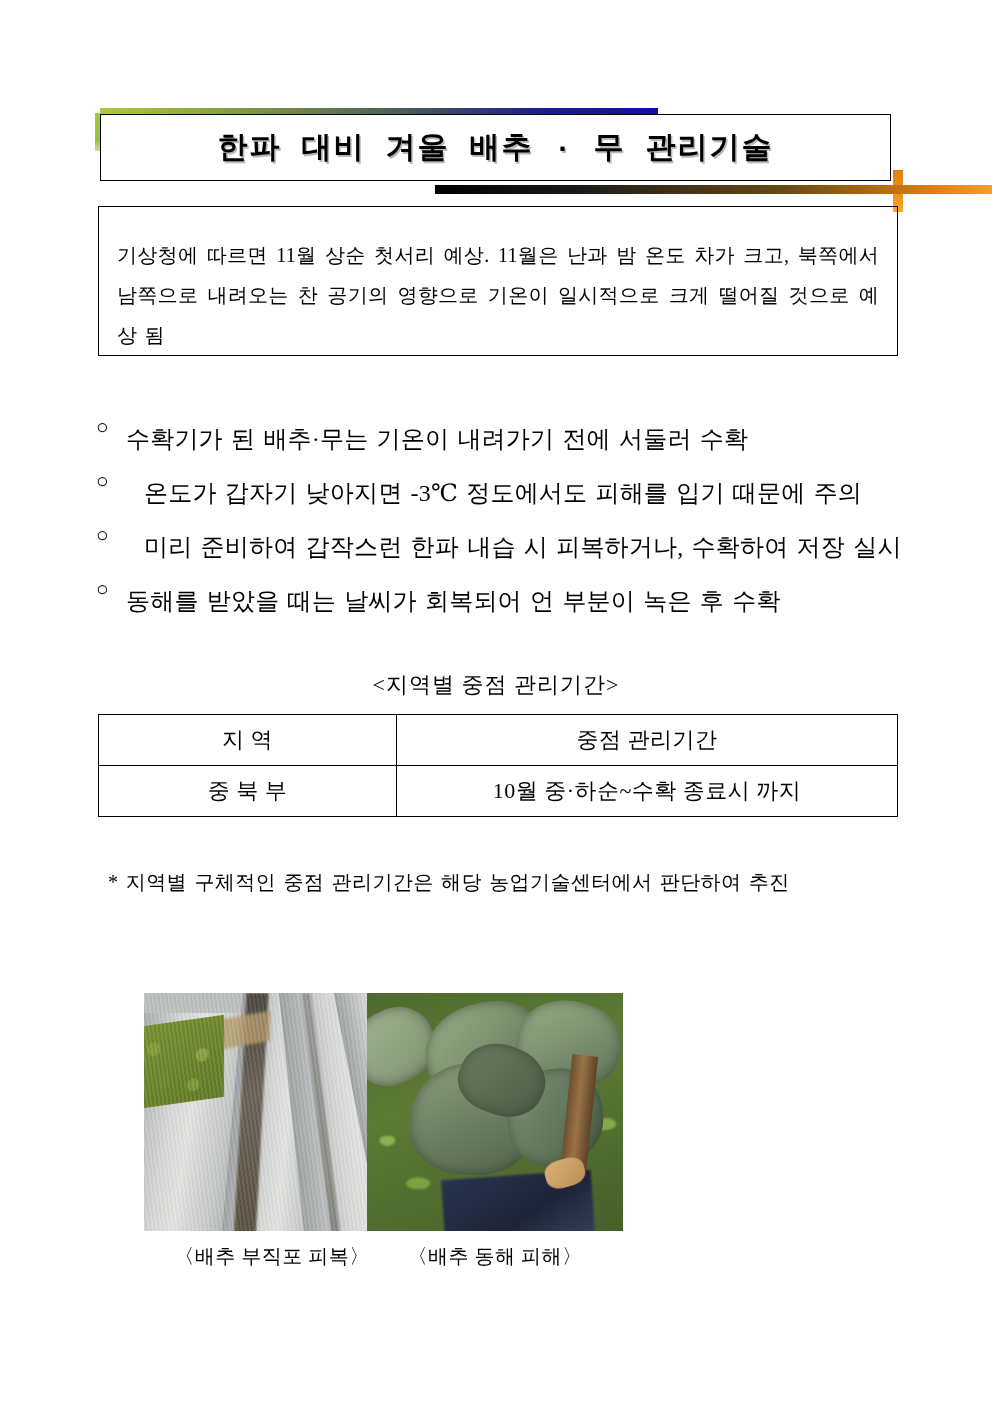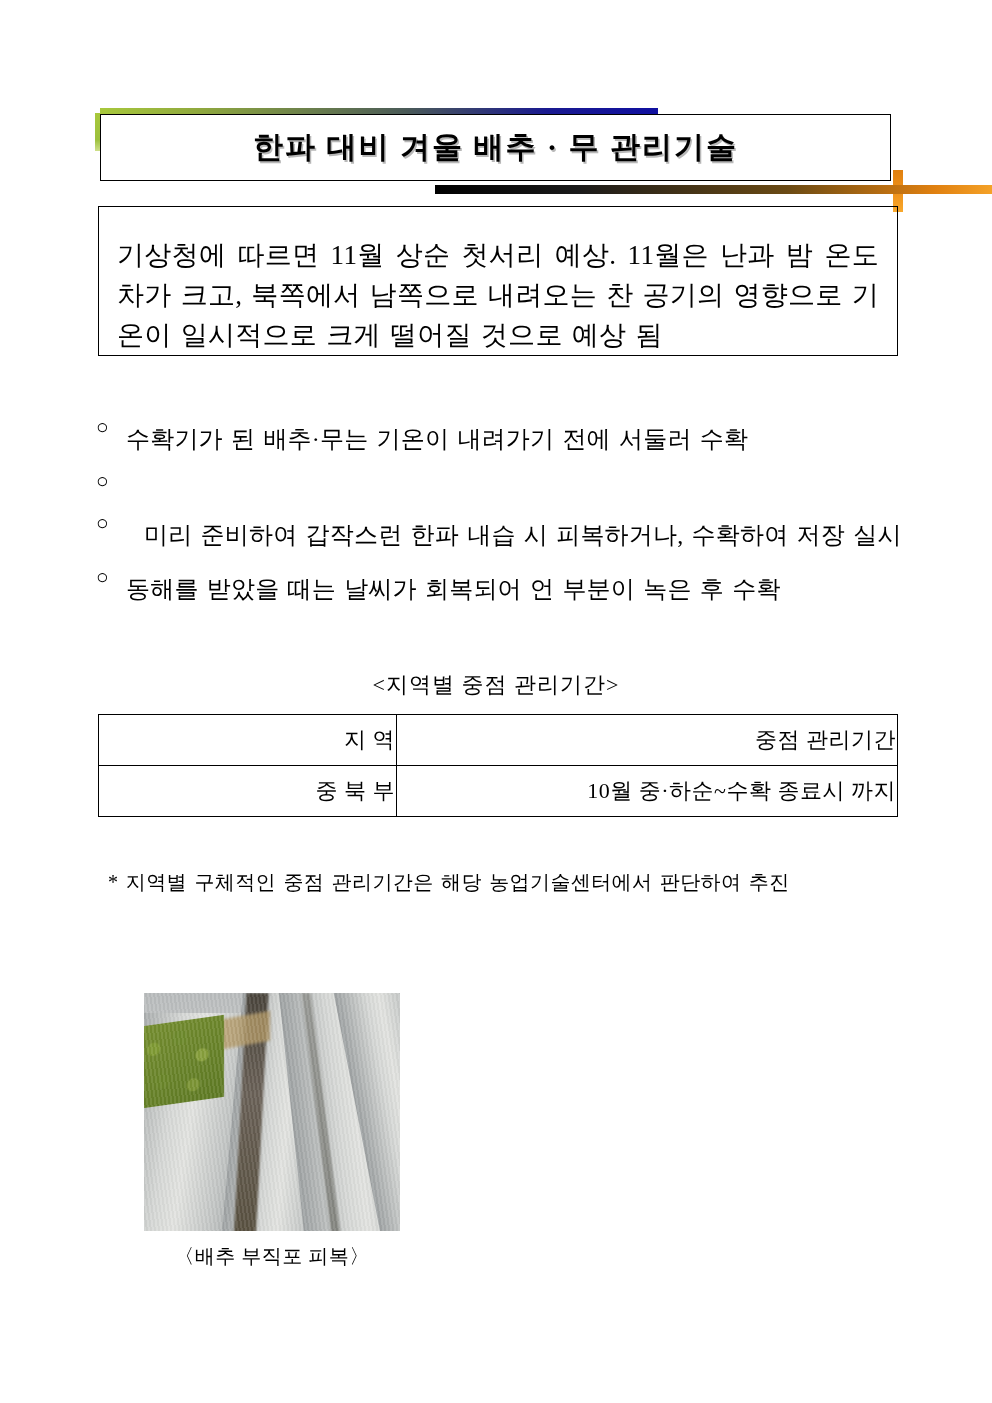--- a/index.html
+++ b/index.html
@@ -62,42 +62,42 @@
     top: 6px;
     width: 789px;
     height: 65px;
     border: 1px solid #000000;
     background: #ffffff;
     display: flex;
     align-items: center;
     justify-content: center;
   }
   .title-text {
-    font-family: Liberation Serif, serif;
+    font-family: Liberation Mono, monospace;
     font-weight: 700;
     font-size: 30px;
     letter-spacing: 2px;
     color: #000000;
     text-shadow: 1.5px 1.5px 0 #b8b8b8;
     white-space: nowrap;
   }
 
   
   .intro-box {
     position: absolute;
     left: 98px;
     top: 206px;
     width: 800px;
     height: 150px;
     border: 1px solid #000000;
     box-sizing: border-box;
     padding: 28px 18px 10px 18px;
   }
   .intro-text {
-    font-size: 27px;
+    font-size: 20px;
     line-height: 40px;
     letter-spacing: 0.3px;
     word-spacing: 2px;
     text-align: justify;
     margin: 0;
   }
 
   
   .bullets {
     position: absolute;
@@ -146,21 +146,21 @@
     position: absolute;
     left: 98px;
     top: 714px;
     width: 800px;
     border-collapse: collapse;
     table-layout: fixed;
   }
   .region-table td, .region-table th {
     border: 1px solid #000000;
     height: 48px;
-    text-align: right;
+    text-align: center;
     vertical-align: middle;
     font-weight: normal;
     font-size: 22px;
     letter-spacing: 0.5px;
   }
   .region-table .col-region { width: 295px; }
   .region-table th { font-size: 22px; }
 
   
   .footnote {
@@ -409,20 +409,21 @@
   <div class="bullet-row">
     <span class="bullet-mark">○</span>
     <span class="bullet-body">
       <span>수확기가 된 배추·무는 기온이 내려가기 전에 서둘러 수확</span>
     </span>
   </div>
 
   <div class="bullet-row">
     <span class="bullet-mark">○</span>
     <span class="bullet-body">
+      <span class="bullet-line2">온도가 갑자기 낮아지면 -3℃ 정도에서도 피해를 입기 때문에 주의</span>
     </span>
   </div>
 
   <div class="bullet-row">
     <span class="bullet-mark">○</span>
     <span class="bullet-body">
       <span class="bullet-line2">미리 준비하여 갑작스런 한파 내습 시 피복하거나, 수확하여 저장 실시</span>
     </span>
   </div>
 
@@ -465,15 +466,31 @@
       <div class="ph1-row ph1-r4"></div>
       <div class="ph1-furrow"></div>
       <div class="ph1-furrow2"></div>
       <div class="ph1-soil"></div>
       <div class="ph1-green"></div>
       <div class="ph1-noise"></div>
     </div>
     <div class="photo-caption">〈배추 부직포 피복〉</div>
   </div>
 
+  <div class="photo-cell p2">
+    <div class="photo-frame">
+      <div class="ph2-bg"></div>
+      <div class="ph2-weeds"></div>
+      <div class="ph2-leaf ph2-l6"></div>
+      <div class="ph2-leaf ph2-l1"></div>
+      <div class="ph2-leaf ph2-l2"></div>
+      <div class="ph2-leaf ph2-l3"></div>
+      <div class="ph2-leaf ph2-l4"></div>
+      <div class="ph2-leaf ph2-l5"></div>
+      <div class="ph2-stem"></div>
+      <div class="ph2-tarp"></div>
+      <div class="ph2-tan"></div>
+    </div>
+    <div class="photo-caption">〈배추 동해 피해〉</div>
+  </div>
 
 
 </div>
 
 </body></html>

